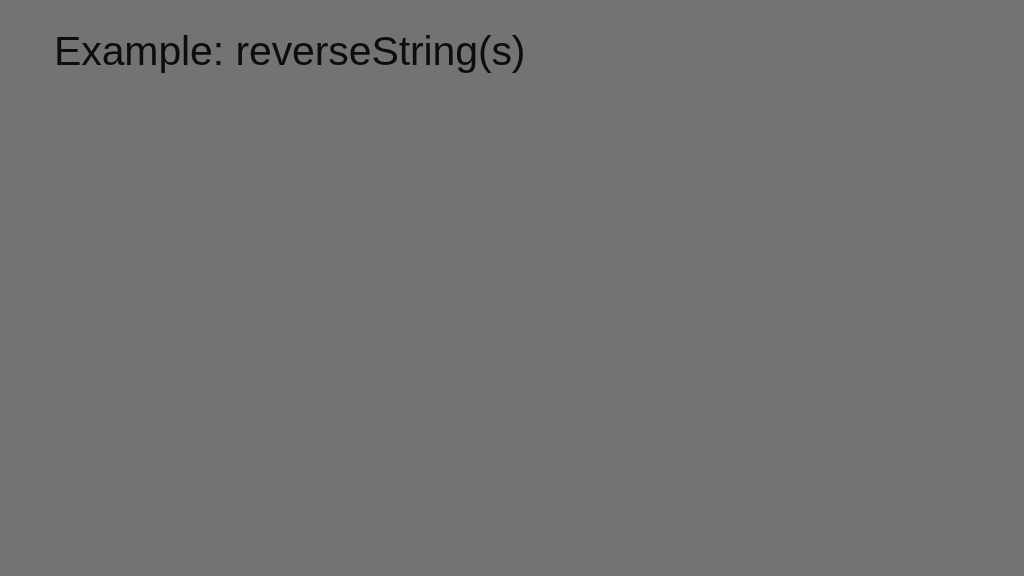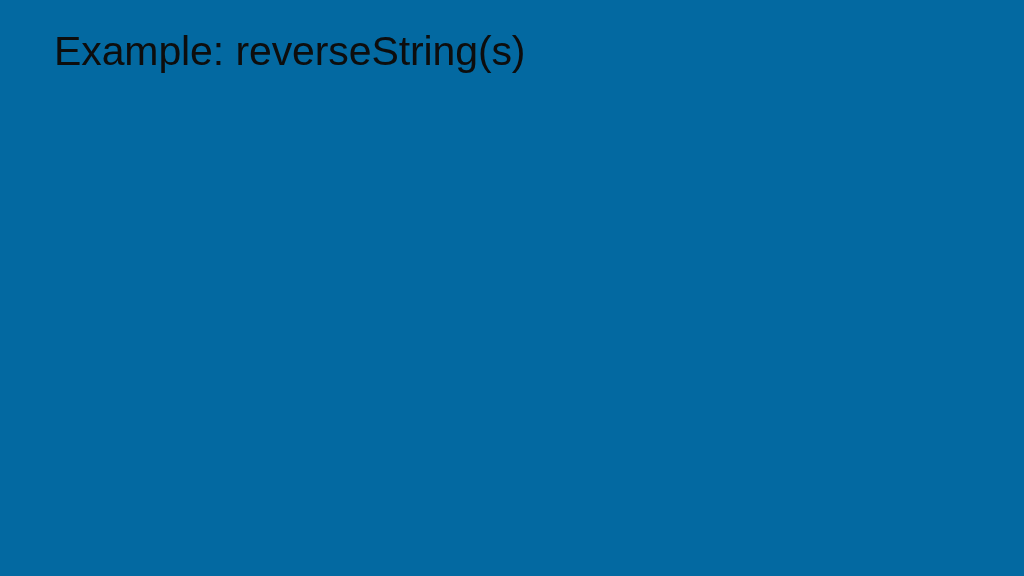--- a/index.html
+++ b/index.html
@@ -11,21 +11,21 @@
     height: 576px;
     background: #ffffff;
     font-family: "Liberation Sans", sans-serif;
     overflow: hidden;
   }
 
   .slide {
     position: relative;
     width: 1024px;
     height: 576px;
-    background: #0369a1;
+    background: #737373;
     box-sizing: border-box;
   }
 
   
   .title-placeholder {
     position: absolute;
     left: 54px;
     top: 26px;
     width: 916px;
     height: 66px;

